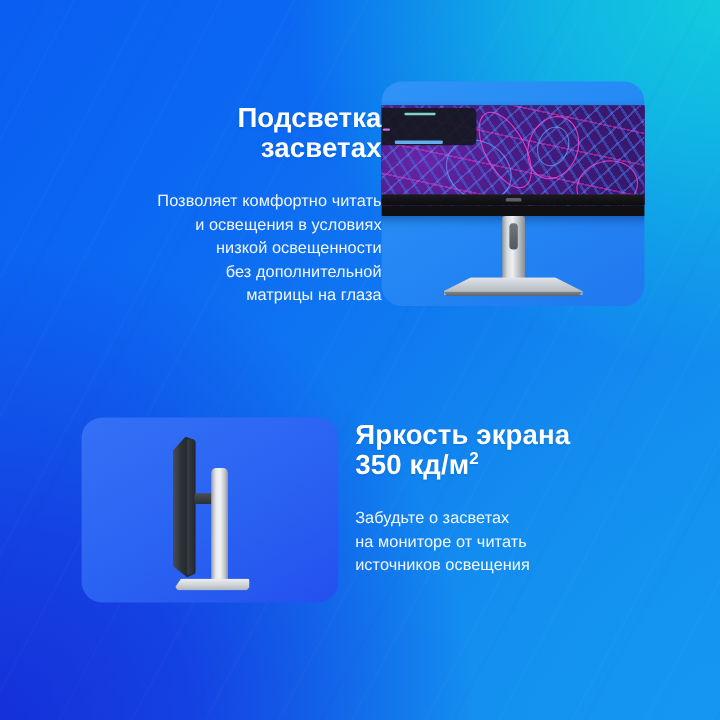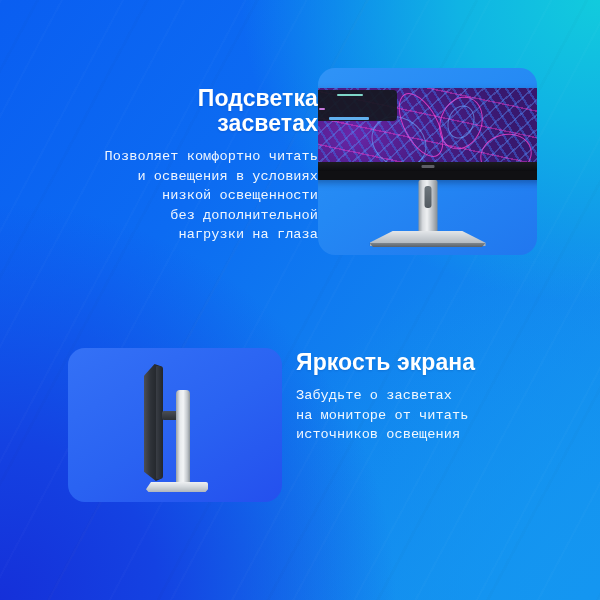--- a/index.html
+++ b/index.html
@@ -37,21 +37,21 @@
 
   
   .block { position:absolute; z-index:3; }
   .title{
     color:#ffffff; font-weight:bold; font-size:23px; line-height:25px;
     letter-spacing:.1px; text-shadow:0 1px 2px rgba(0,40,110,.18);
   }
   .title sup{ font-size:.62em; vertical-align:super; line-height:0; }
   .body{
     color:rgba(255,255,255,.94); font-size:13.6px; line-height:19.6px;
-    letter-spacing:.05px; margin-top:11px;font-family:Liberation Mono, monospace;
+    letter-spacing:.05px; margin-top:22px;
   }
   .t-right{ text-align:right; }
   .t-left { text-align:left;  }
 
   
   .card{ position:absolute; z-index:2; border-radius:17px; overflow:hidden; }
   #card-top{
     left:318px; top:68px; width:219px; height:187px;
     background:linear-gradient(150deg,#2f93f7 0%,#2489f4 48%,#2177ef 100%);
   }
@@ -211,36 +211,39 @@
 <div class="block t-right" id="text-top" style="left:46px; top:86px; width:272px;">
   <div class="title">
     <div>Подсветка</div>
     <div>засветах</div>
   </div>
   <div class="body">
     <div>Позволяет комфортно читать</div>
     <div>и освещения в условиях</div>
     <div>низкой освещенности</div>
     <div>без дополнительной</div>
-    <div>нагрузки на глаза</div>
+    <div>матрицы на глаза</div>
   </div>
 </div>
 
 <div class="card" id="card-bottom">
   <div class="mon-side">
     <div class="ms-panel"></div>
     <div class="ms-panel2"></div>
     <div class="ms-arm"></div>
     <div class="ms-col"></div>
     <div class="ms-base"></div>
   </div>
 </div>
 
 <div class="block t-left" id="text-bottom" style="left:296px; top:350px; width:266px;">
   <div class="title">
     <div>Яркость экрана</div>
+    <div>
+      <span>350 кд/м</span><sup>2</sup>
+    </div>
   </div>
   <div class="body">
     <div>Забудьте о засветах</div>
     <div>на мониторе от читать</div>
     <div>источников освещения</div>
   </div>
 </div>
 
 </body></html>

